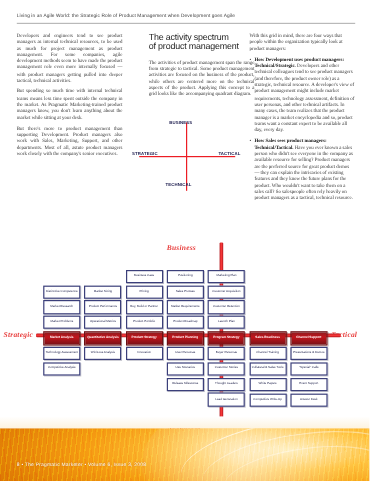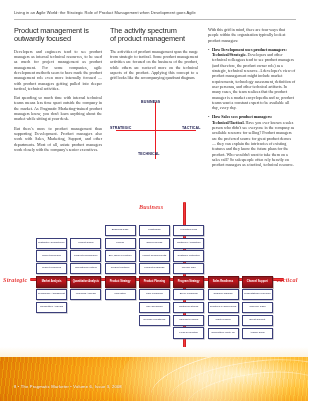--- a/index.html
+++ b/index.html
@@ -20,21 +20,21 @@
     letter-spacing:.08px;white-space:nowrap;
   }
   .runhead-rule{
     position:absolute;left:14px;top:19px;width:282px;height:.5px;
     background:#b9b9b9;
   }
 
   
   .col{position:absolute;top:27px;}
   .col1{left:14px;width:88px;}
-  .col2{left:110px;width:88px;}
+  .col2{left:124px;width:88px;}
   .col3{left:208px;width:88px;}
 
   h2.head{
     margin:0 0 5px 0;
     font-family:"Liberation Sans", sans-serif;
     font-weight:normal;
     font-size:7.4px;line-height:8.4px;
     color:#262626;letter-spacing:-.15px;
   }
   p.body{
@@ -184,21 +184,20 @@
 </style>
 </head>
 <body>
 
 <div class="page">
 
   <div class="runhead">Living in an Agile World: the Strategic Role of Product Management when Development goes Agile</div>
   <div class="runhead-rule"></div>
 
   <div class="col col1">
-    <h2 class="head">Product management is<br>outwardly focused</h2>
     <p class="body first">Developers and engineers tend to see product managers as internal technical resources, to be used as much for project management as product management. For some companies, agile development methods seem to have made the product management role even more internally focused — with product managers getting pulled into deeper tactical, technical activities.</p>
     <p class="body">But spending so much time with internal technical teams means less time spent outside the company in the market. As Pragmatic Marketing-trained product managers know, you don't learn anything about the market while sitting at your desk.</p>
     <p class="body">But there's more to product management than supporting Development. Product managers also work with Sales, Marketing, Support, and other departments. Most of all, astute product managers work closely with the company's senior executives.</p>
   </div>
 
   <div class="col col2">
     <h2 class="head">The activity spectrum<br>of product management</h2>
     <p class="body first">The activities of product management span the range from strategic to tactical. Some product management activities are focused on the business of the product, while others are centered more on the technical aspects of the product. Applying this concept to a grid looks like the accompanying quadrant diagram.</p>
   </div>
 

